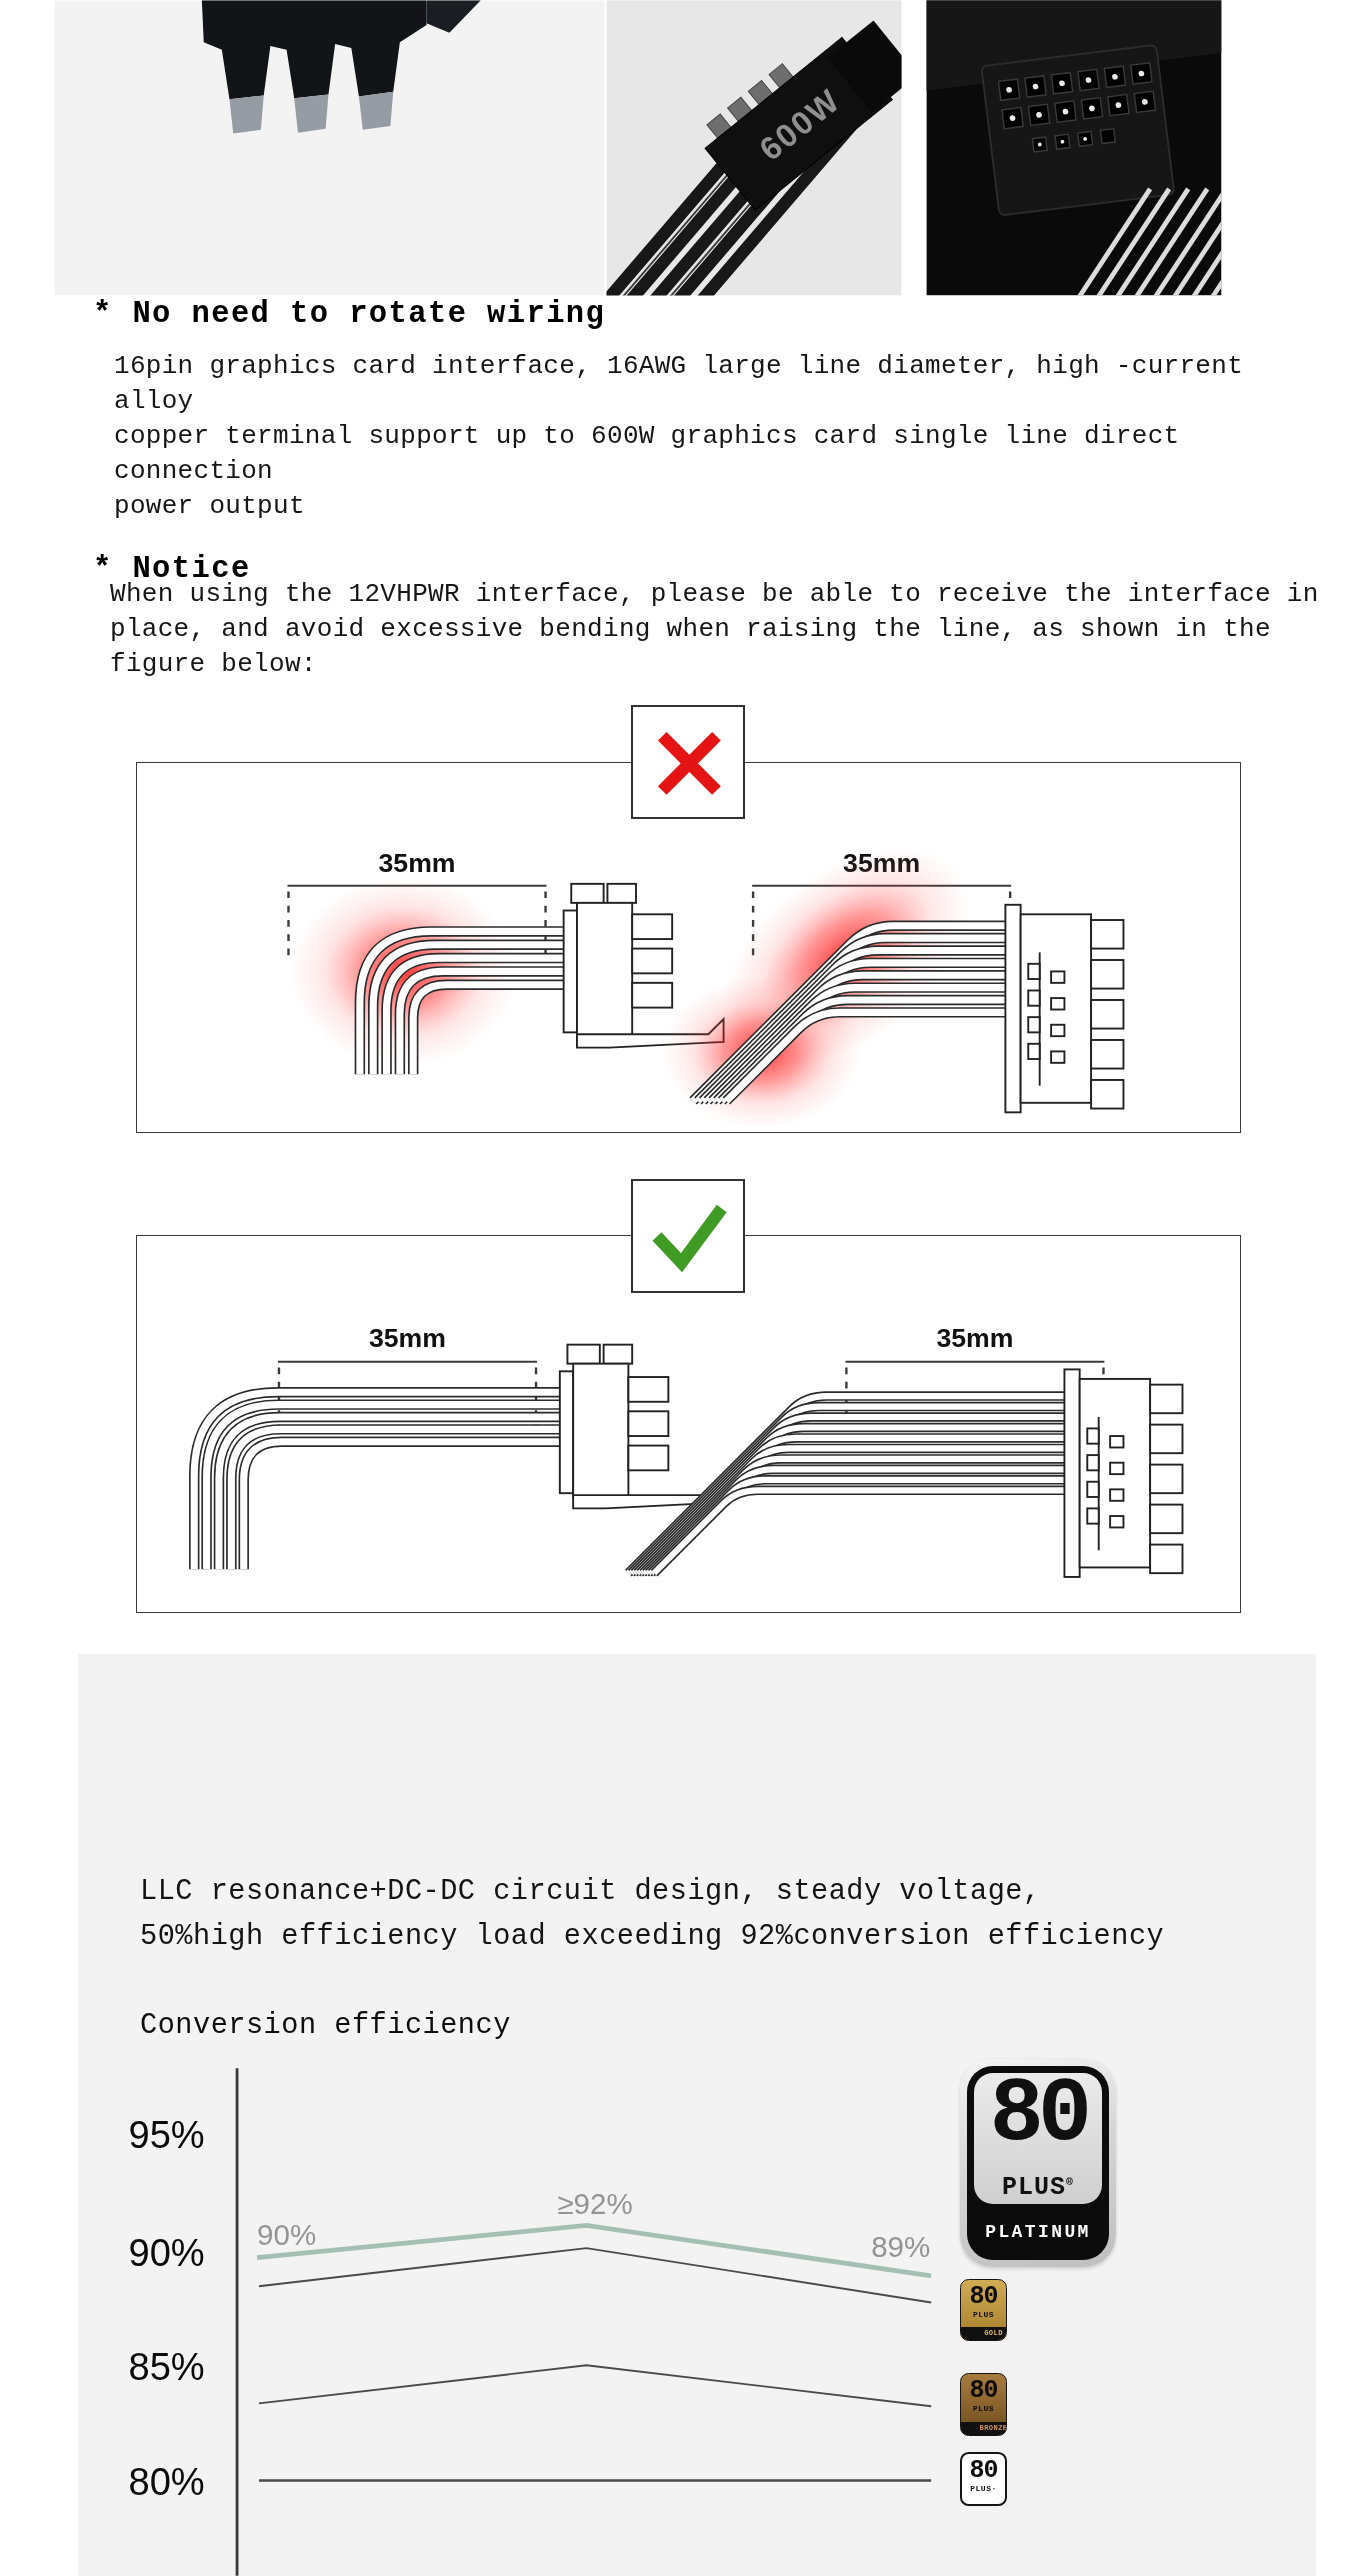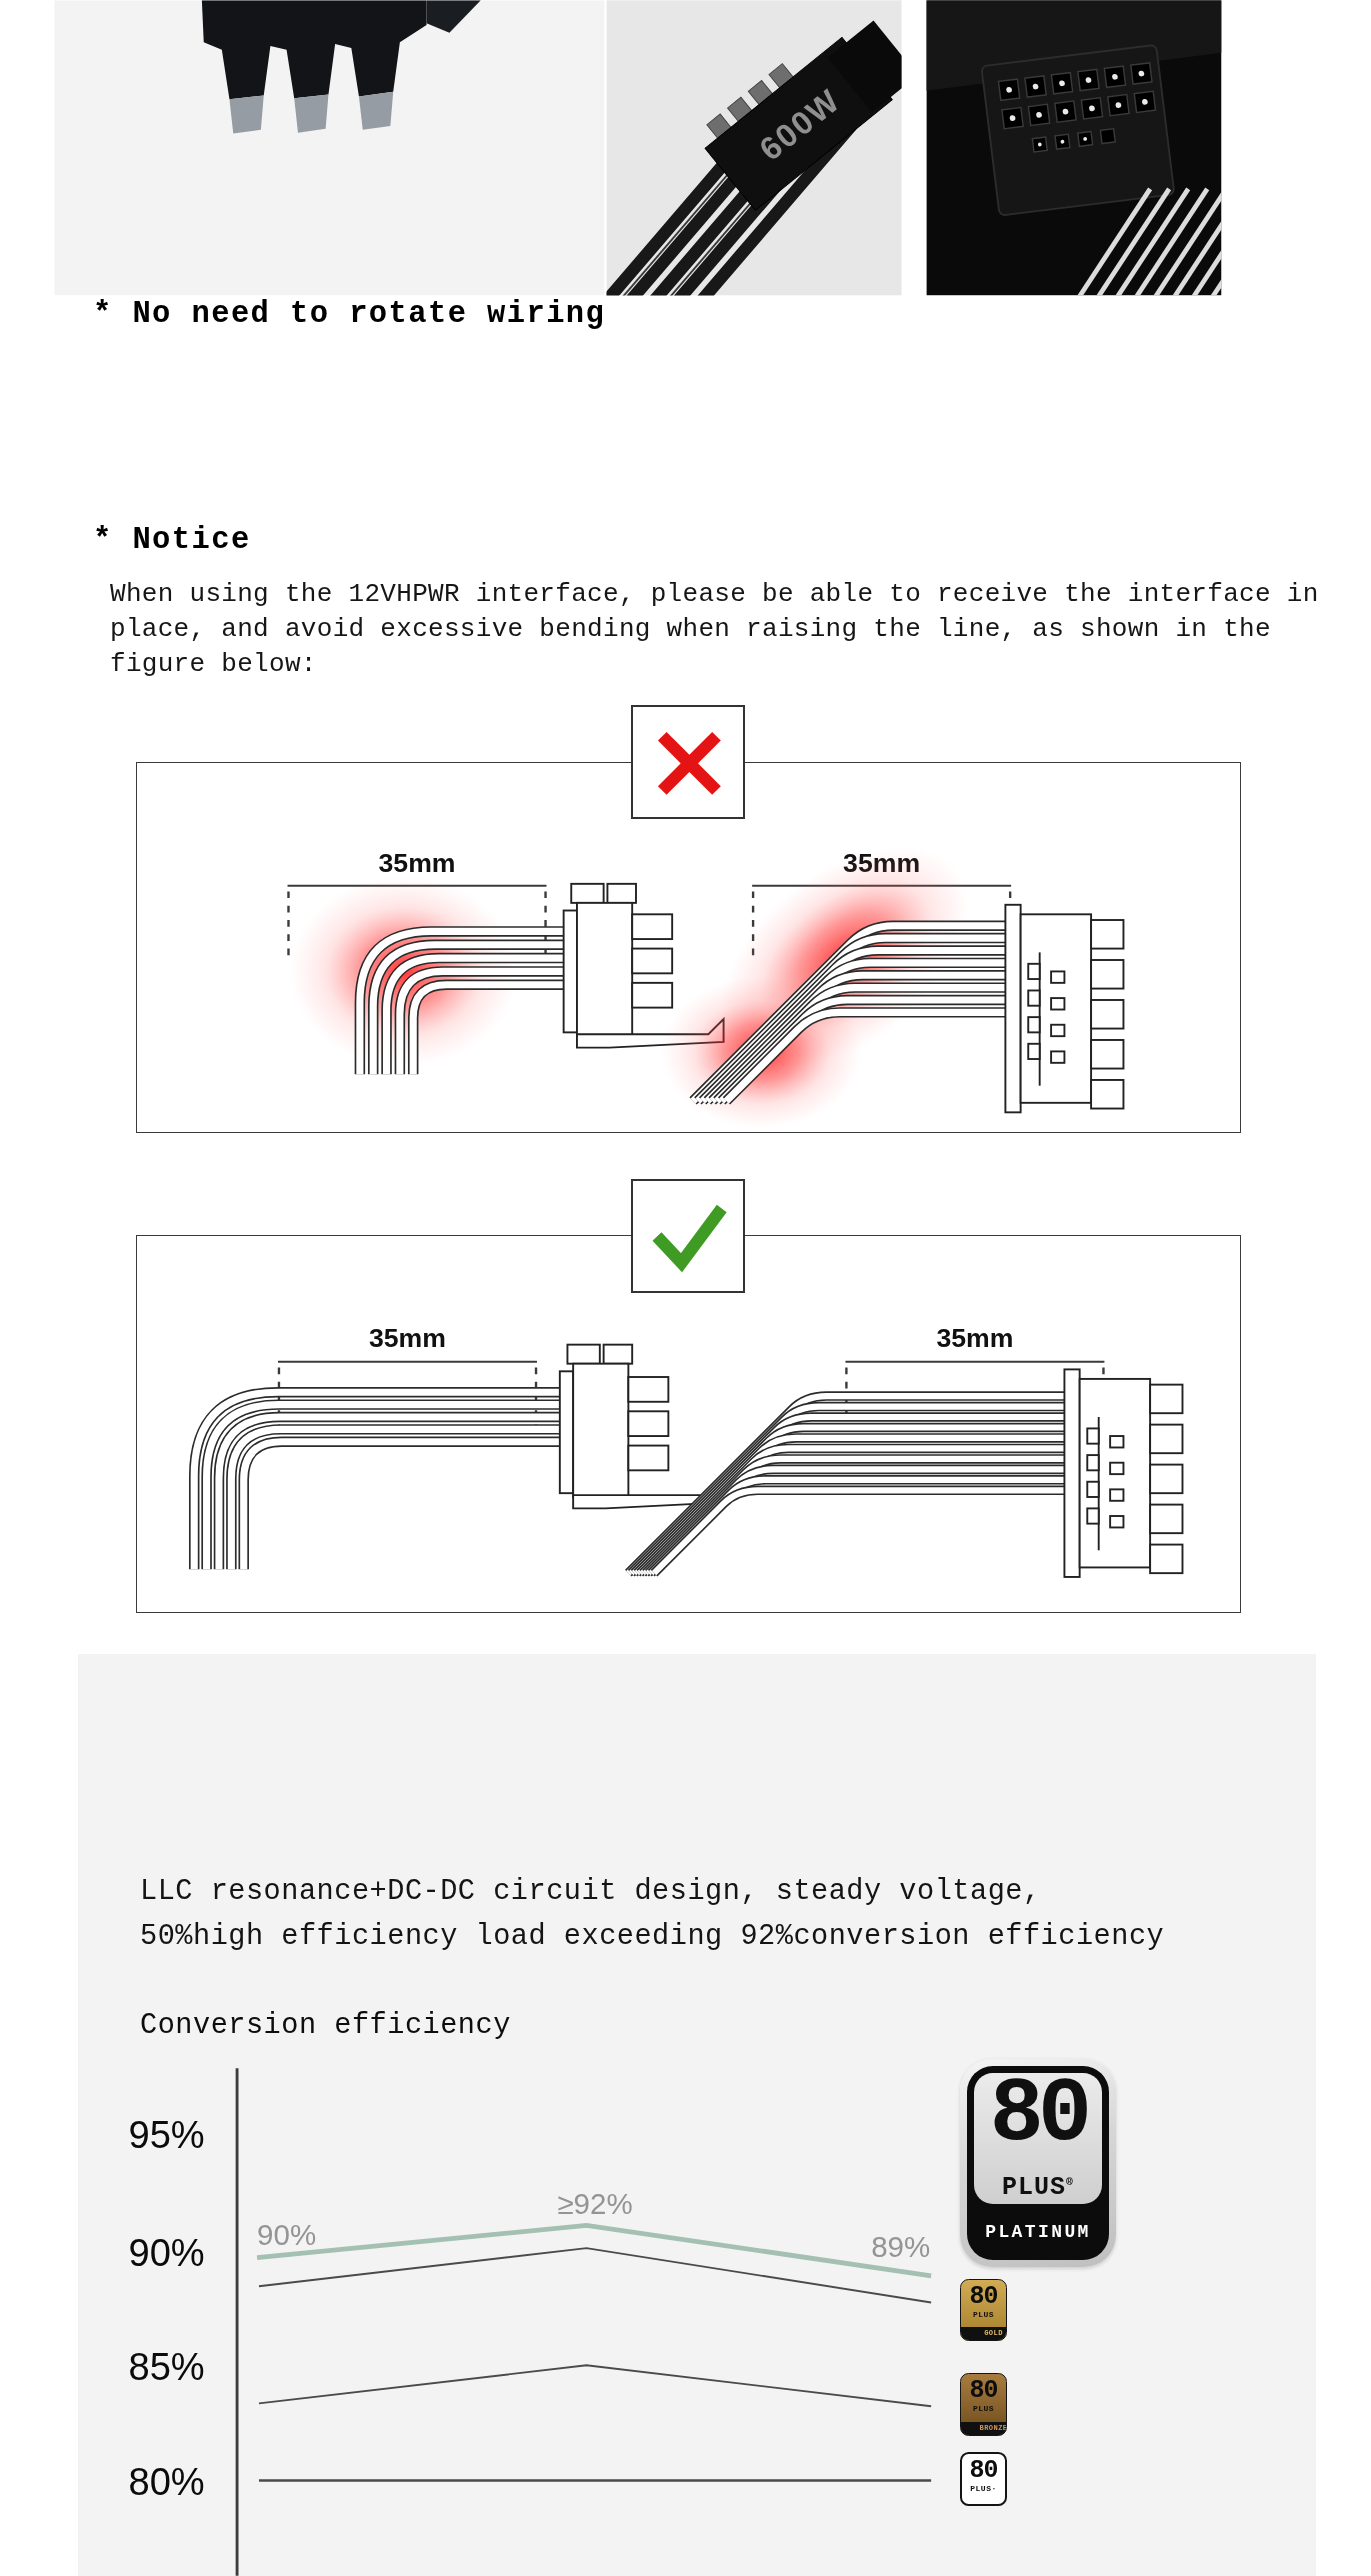--- a/index.html
+++ b/index.html
@@ -5,21 +5,21 @@
   html,body{margin:0;padding:0;background:#fff;}
   .page{position:relative;width:1371px;height:2576px;background:#ffffff;overflow:hidden;
         font-family:"Liberation Sans",sans-serif;color:#111;}
   .abs{position:absolute;font-family:Liberation Mono, monospace;}
   
   .gray-card{left:78px;top:1654px;width:1238px;height:922px;background:#f3f3f3;}
   
   svg.overlay{position:absolute;left:0;top:0;width:1371px;height:2576px;display:block;}
   
   .h-star{left:93px;top:297px;font-size:30.5px;font-weight:700;letter-spacing:1.4px;color:#000;}
-  .h-star2{left:93px;top:523px;font-size:30.5px;font-weight:700;letter-spacing:1.4px;color:#000;}
+  .h-star2{left:93px;top:552px;font-size:30.5px;font-weight:700;letter-spacing:1.4px;color:#000;}
   .para{font-size:26px;line-height:35px;letter-spacing:0.3px;color:#161616;white-space:pre-line;width:1209px;}
   .p1{left:114px;top:349px;}
   .p2{left:110px;top:577px;}
   .h-cert{left:139px;top:1754px;font-size:53px;font-weight:700;letter-spacing:1.9px;color:#000;}
   .p3{left:140px;top:1869px;font-size:28.6px;line-height:45px;letter-spacing:0.5px;white-space:pre-line;color:#141414;}
   .chart-title{left:140px;top:2009px;font-size:28.6px;letter-spacing:0.5px;color:#0d0d0d;}
   
   .dbox{border:1.9px solid #3a3a3a;background:transparent;}
   .box1{left:136px;top:762px;width:1103px;height:369px;}
   .box2{left:136px;top:1235px;width:1103px;height:376px;}
@@ -340,20 +340,23 @@
       <line x1="272" y1="2605" x2="978" y2="2605" stroke="#4a4a4a" stroke-width="2.5"></line>
       <polyline points="270,2371 616,2337 978,2390" fill="none" stroke="#a4c0b3" stroke-width="5"></polyline>
 
       <text class="dlabel" x="270" y="2358">90%</text>
       <text class="dlabel" x="625" y="2325" text-anchor="middle">≥92%</text>
       <text class="dlabel" x="946" y="2370" text-anchor="middle">89%</text>
     </g>
   </svg>
 
   <div class="abs h-star">* No need to rotate wiring</div>
+  <div class="abs para p1">16pin graphics card interface, 16AWG large line diameter, high -current alloy
+copper terminal support up to 600W graphics card single line direct connection
+power output</div>
 
   <div class="abs h-star2">* Notice</div>
   <div class="abs para p2">When using the 12VHPWR interface, please be able to receive the interface in
 place, and avoid excessive bending when raising the line, as shown in the
 figure below:</div>
 
   <div class="abs dbox box1"></div>
   <div class="abs mark-square sq1">
     <svg width="105" height="105" viewBox="0 0 120 120">
       <line x1="30" y1="30" x2="92" y2="92" stroke="#e41414" stroke-width="14"></line>

